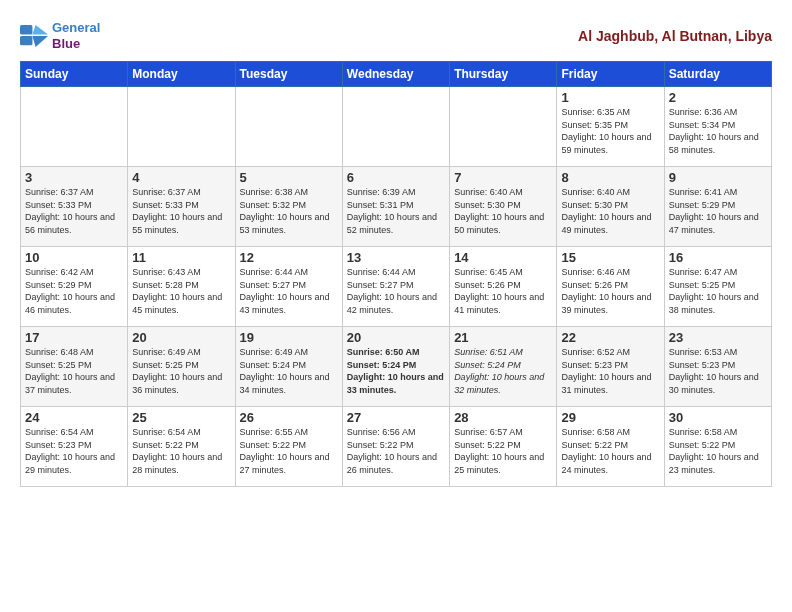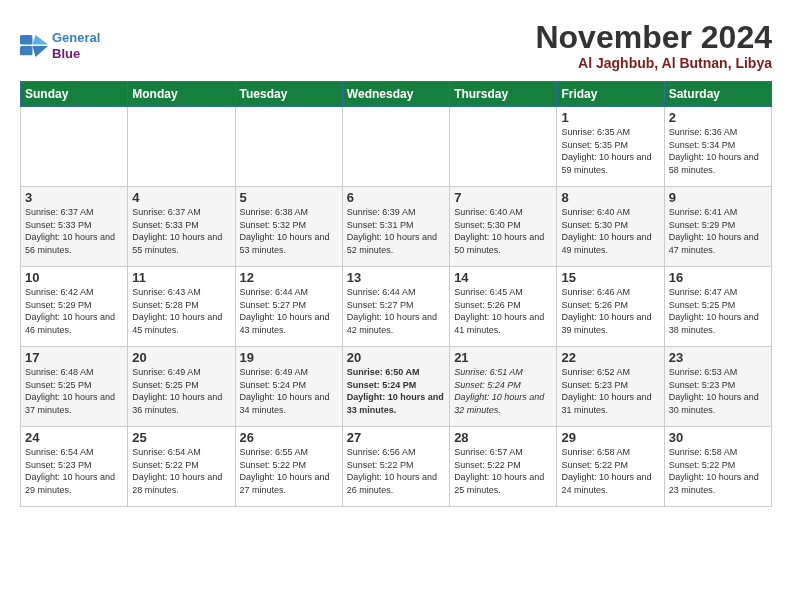--- a/index.html
+++ b/index.html
@@ -51,21 +51,21 @@
       font-size: 14px;
       color: #7f1d1d;
       font-weight: bold;
     }
     table {
       width: 100%;
       border-collapse: collapse;
       table-layout: fixed;
     }
     thead tr th {
-      background-color: #15803d;
+      background-color: #1d4ed8;
       color: #fff;
       font-size: 12px;
       font-weight: bold;
       padding: 5px 4px;
       text-align: left;
       border: 1px solid #2e6da4;
     }
     tbody tr td {
       border: 1px solid #ccc;
       vertical-align: top;
@@ -105,21 +105,20 @@
         <rect x="0" y="14" width="16" height="12" rx="2" fill="#3a7fc1"></rect>
         <polygon points="16,14 36,14 20,28" fill="#3a7fc1"></polygon>
         <polygon points="16,12 36,12 20,0" fill="#5ab0e8"></polygon>
       </svg>
       <div class="logo-text">
         <div><span>General</span></div>
         <div><span style="color:#701a75">Blue</span></div>
       </div>
     </div>
     <div class="title-block">
-      <div class="month-title">November 2024</div>
       <div class="subtitle">Al Jaghbub, Al Butnan, Libya</div>
     </div>
   </div>
 
   <table>
     <thead>
       <tr>
       <th>Sunday</th>
           <th>Monday</th>
           <th>Tuesday</th>

